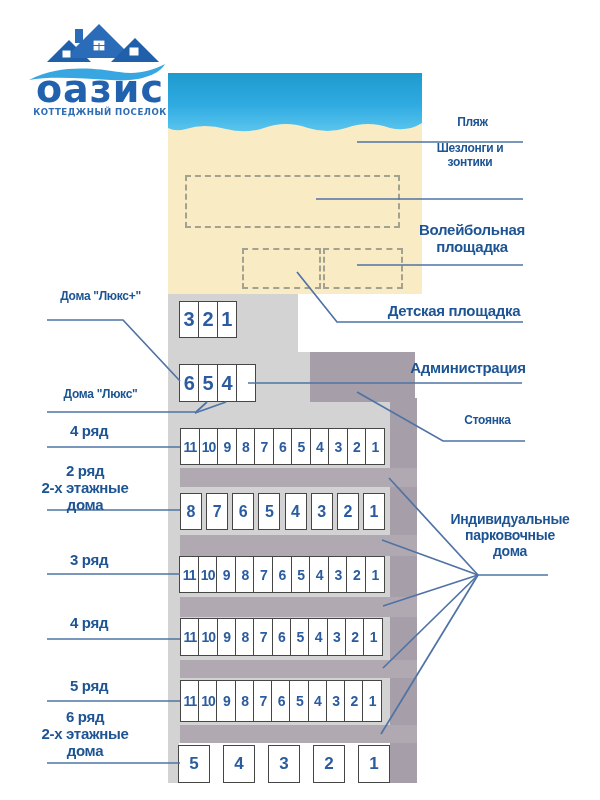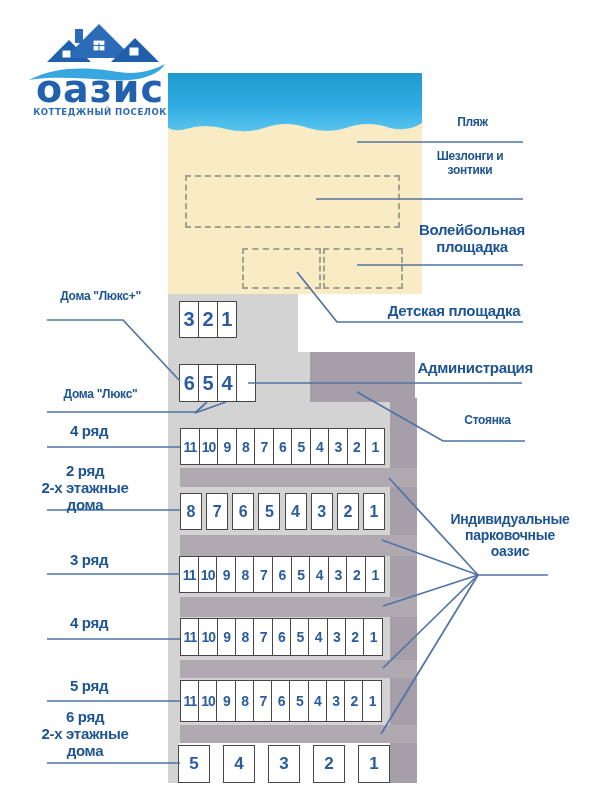--- a/index.html
+++ b/index.html
@@ -177,30 +177,30 @@
     </g>
     <path d="M47,447 H180"></path>
     <path d="M47,510 H180"></path>
     <path d="M47,574 H180"></path>
     <path d="M47,639 H180"></path>
     <path d="M47,701 H180"></path>
     <path d="M47,763 H180"></path>
   </svg>
 
   <div class="lbl fs16" style="left:420px;top:116px;width:105px;">Пляж</div>
-  <div class="lbl fs16" style="left:412px;top:150px;width:116px;">Шезлонги и
+  <div class="lbl fs16" style="left:412px;top:142px;width:116px;">Шезлонги и
 зонтики</div>
   <div class="lbl fs15" style="left:383px;top:303px;width:142px;">Детская площадка</div>
   <div class="lbl fs15" style="left:408px;top:222px;width:128px;">Волейбольная
 площадка</div>
-  <div class="lbl fs15" style="left:403px;top:360px;width:130px;text-align:right;">Администрация</div>
+  <div class="lbl fs15" style="left:403px;top:360px;width:130px;">Администрация</div>
   <div class="lbl fs16" style="left:435px;top:414px;width:105px;">Стоянка</div>
   <div class="lbl fs14" style="left:445px;top:512px;width:130px;">Индивидуальные
 парковочные
-оазис</div>
+дома</div>
 
   <div class="lbl fs16" style="left:33px;top:290px;width:135px;">Дома "Люкс+"</div>
   <div class="lbl fs16" style="left:33px;top:388px;width:135px;">Дома "Люкс"</div>
   <div class="lbl fs15" style="left:35px;top:423px;width:108px;">4 ряд</div>
   <div class="lbl fs15" style="left:22px;top:451px;width:126px;margin-top:12px;">2 ряд
 2-х этажные
 дома</div>
   <div class="lbl fs15" style="left:35px;top:552px;width:108px;text-align:center;">3 ряд</div>
   <div class="lbl fs15" style="left:35px;top:615px;width:108px;">4 ряд</div>
   <div class="lbl fs15" style="left:35px;top:678px;width:108px;">5 ряд</div>

